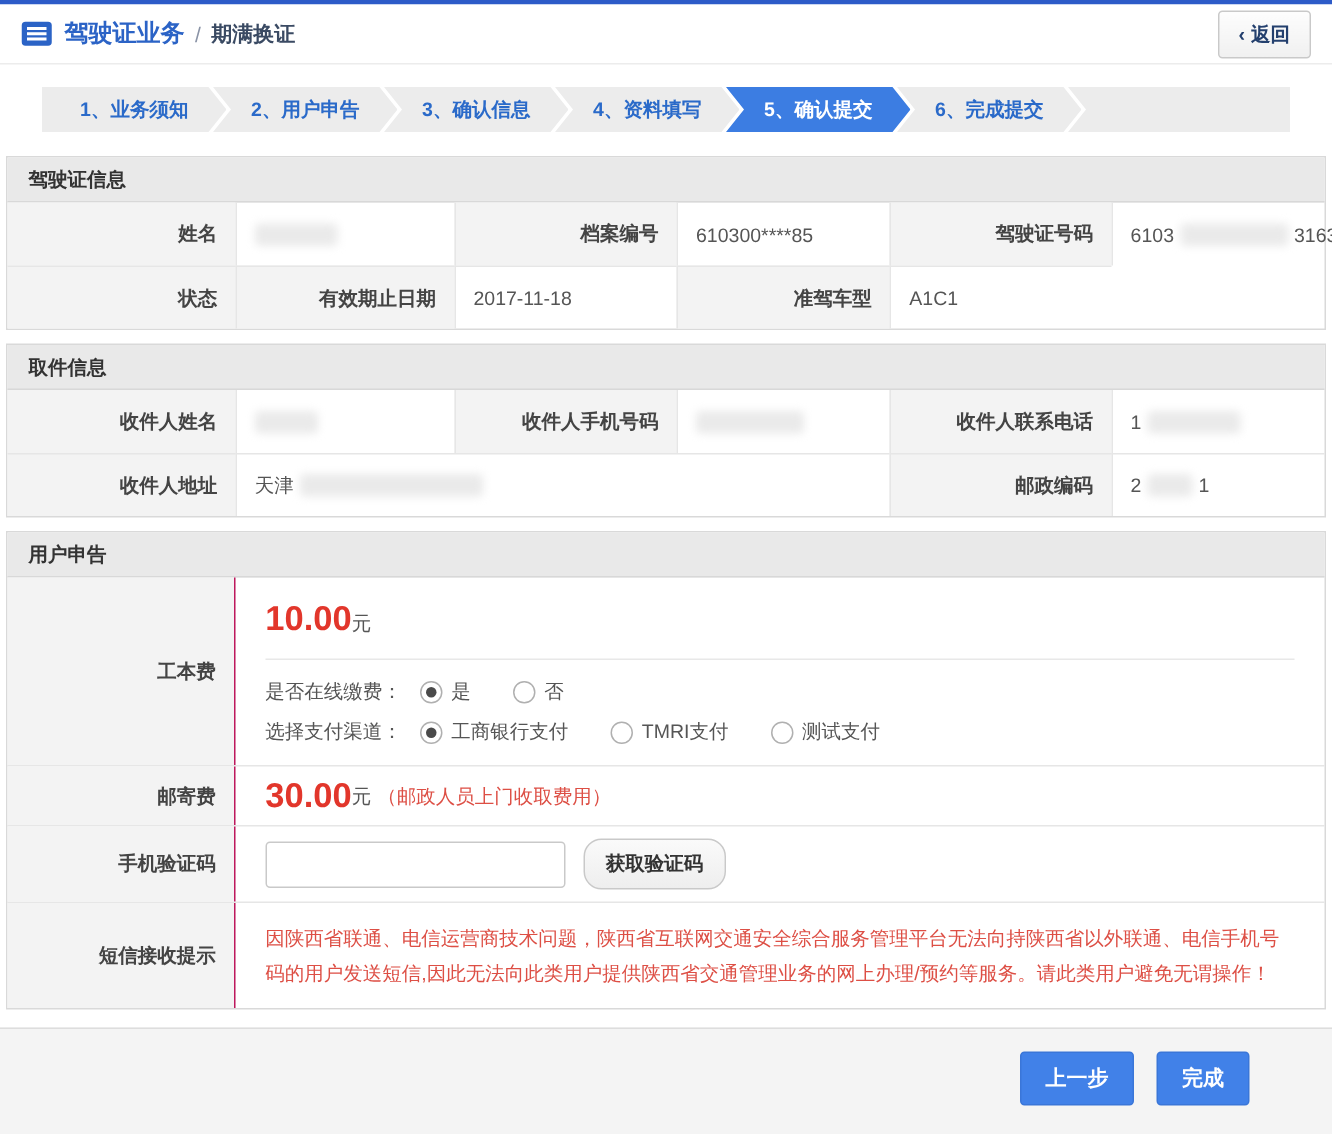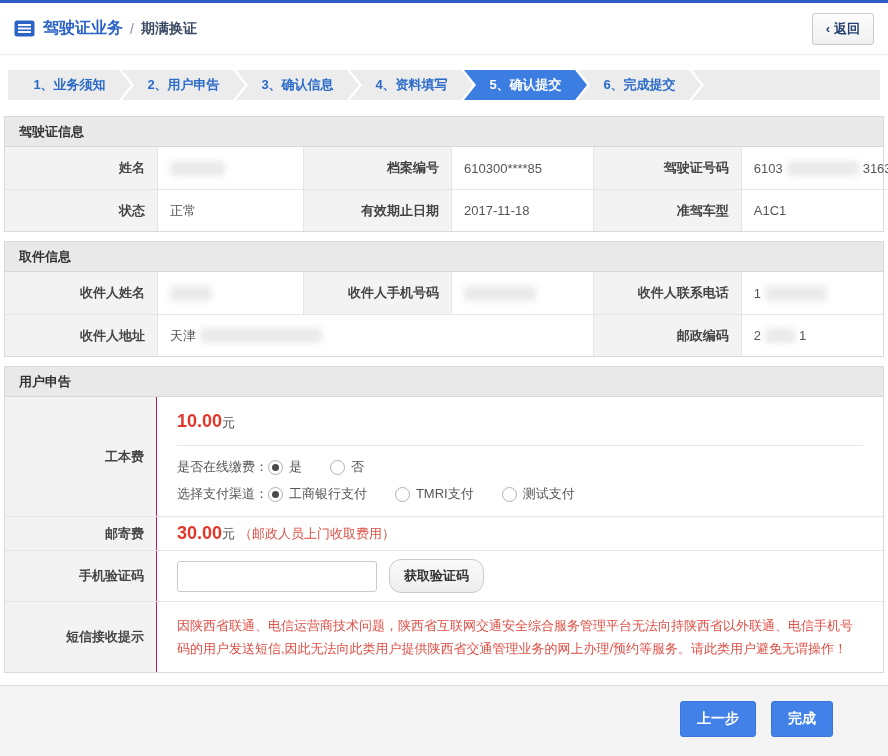--- a/index.html
+++ b/index.html
@@ -5,33 +5,33 @@
   * { box-sizing: border-box; }
   html,body { margin:0; padding:0; }
   body {
     width:888px; height:756px; overflow:hidden; background:#fff;
     font-family:"Liberation Sans","DejaVu Sans",sans-serif; font-size:13px; color:#555;
     position:relative;
   }
   .topline { height:3px; background:#2d5bc8; }
 
   
-  .header { height:52px; background:#fff; border-bottom:1px solid #ececec;
+  .header { height:40px; background:#fff; border-bottom:1px solid #ececec;
             display:flex; align-items:center; padding:0 14px; }
   .hdr-icon { display:inline-flex; margin-right:8px; }
   .hdr-title { font-size:16px; font-weight:bold; color:#2b63c6; }
   .hdr-divider { margin:0 7px; color:#8a93a6; font-size:14px; }
   .hdr-subtitle { font-size:14px; color:#3a4a63; font-weight:600; }
   .btn-back { margin-left:auto; background:linear-gradient(#fdfdfd,#f0f0f0);
               border:1px solid #c9c9c9; border-radius:3px; padding:6px 13px;
               color:#24406e; font-weight:bold; font-size:13px; cursor:pointer; }
   .btn-back .chev { margin-right:4px; font-weight:bold; }
 
   
-  .steps { display:flex; height:30px; margin:15px 8px 16px; }
+  .steps { display:flex; height:30px; margin:15px 28px 16px; }
   .step { flex:0 0 123px; background:#ececec; color:#2a6ac9; font-weight:bold;
           text-align:center; line-height:30px; font-size:13px; cursor:pointer;
           clip-path: polygon(12px 50%, 0 0, calc(100% - 12px) 0, 100% 50%, calc(100% - 12px) 100%, 0 100%); }
   .step:first-child { clip-path: polygon(0 0, calc(100% - 12px) 0, 100% 50%, calc(100% - 12px) 100%, 0 100%); }
   .step + .step, .step-filler { margin-left:-9px; }
   .step.active { background:#3c7de2; color:#fff; }
   .step-filler { flex:1; background:#ececec;
           clip-path: polygon(12px 50%, 0 0, 100% 0, 100% 100%, 0 100%); }
 
   
@@ -50,26 +50,26 @@
   .w30{width:30px}.w40{width:42px}.w55{width:55px}.w60{width:62px}.w70{width:72px}.w120{width:122px}
   .vx { margin:0 4px; }
 
   
   .fee-row { display:flex; align-items:stretch; }
   .fee-row + .fee-row { border-top:1px solid #e6e6e6; }
   .fee-label { width:17.3%; background:#f3f3f3; border-right:1px solid #be185d;
                display:flex; align-items:center; justify-content:flex-end;
                padding-right:12px; font-weight:bold; color:#444; }
   .fee-content { flex:1; padding:0 20px; }
-  .amount { color:#e2362b; font-size:18px; font-weight:bold; }
+  .amount { color:#e2362b; font-size:23px; font-weight:bold; }
   .unit { color:#555; font-size:13px; }
   .red-note { color:#dd4f45; font-size:13px; margin-left:4px;font-family:Liberation Serif, serif; }
   .fee-divider { border:none; border-top:1px solid #e8e8e8; margin:13px 0 12px; }
   .opt-line { display:flex; align-items:center; margin:9px 0; color:#555; }
-  .opt-caption { }
+  .opt-caption { margin-right:12px; }
   .radio { width:15px; height:15px; border:1px solid #b0b0b0; border-radius:50%;
            background:#fff; display:inline-flex; align-items:center; justify-content:center;
            margin-right:6px; cursor:pointer; flex:0 0 15px; }
   .radio.checked::after { content:""; width:7px; height:7px; border-radius:50%; background:#4a4a4a; }
   .opt { display:inline-flex; align-items:center; margin-right:28px; }
   .code-input { width:200px; height:31px; border:1px solid #c9c9c9; border-radius:3px;
                 padding:0 8px; font-size:13px; }
   .btn-gray { background:linear-gradient(#fafafa,#eeeeee); border:1px solid #c9c9c9;
               border-radius:12px; padding:7px 14px; color:#333; font-weight:bold;
               font-size:13px; margin-left:12px; cursor:pointer; }
@@ -125,21 +125,20 @@
     <div class="cell label bl">档案编号</div>
     <div class="cell bl">610300****85</div>
     <div class="cell label bl">驾驶证号码</div>
     <div class="cell bl">
       <span>6103</span>
         <span class="redact w70 vx"></span>
         <span>3163X</span>
     </div>
 
     <div class="cell label bt">状态</div>
-    <div class="cell bl bt">正常</div>
     <div class="cell label bl bt">有效期止日期</div>
     <div class="cell bl bt">2017-11-18</div>
     <div class="cell label bl bt">准驾车型</div>
     <div class="cell bl bt">A1C1</div>
   </div>
 </div>
 
 <div class="panel">
   <div class="section-header">取件信息</div>
   <div class="grid">

